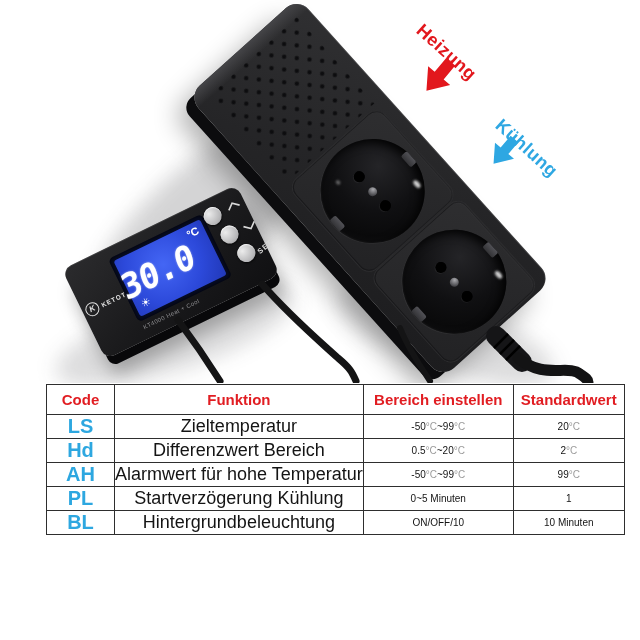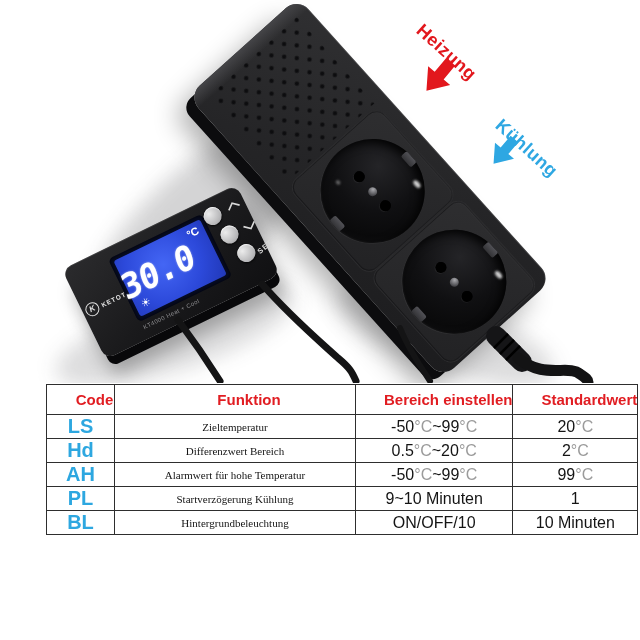--- a/index.html
+++ b/index.html
@@ -83,24 +83,24 @@
 
   
   #spec-table{position:absolute;left:46px;top:384px;border-collapse:collapse;table-layout:fixed;
         background:#fff;}
   #spec-table col.c1{width:68px;} #spec-table col.c2{width:241px;}
   #spec-table col.c3{width:150px;} #spec-table col.c4{width:111px;}
   #spec-table th,#spec-table td{border:1px solid #2e2e2e;text-align:center;vertical-align:middle;
         padding:0;overflow:hidden;white-space:nowrap;}
   #spec-table thead tr{height:30px;}
   #spec-table tbody tr{height:24px;}
-  #spec-table th{color:#e11d22;font-size:15px;font-weight:bold;padding-left:28px;}
+  #spec-table th{color:#e11d22;font-size:15px;font-weight:bold;}
   td.code{color:#2da7e0;font-size:20px;font-weight:bold;}
-  td.fn{font-size:11px;color:#141414;font-family:Liberation Serif, serif;}
-  td.val{font-size:16px;color:#141414;}
+  td.fn{font-size:18px;color:#141414;}
+  td.val{font-size:10px;color:#141414;}
   .dg{color:#9b9b9b;}
 </style>
 </head>
 <body>
 
 <div id="stage">
 
   <div id="photo">
 
     <div class="softshadow" id="sh-strip"></div>
@@ -209,21 +209,21 @@
       </tr>
       <tr>
         <td class="code">AH</td>
         <td class="fn">Alarmwert für hohe Temperatur</td>
         <td class="val">-50<span class="dg">°C</span>~99<span class="dg">°C</span></td>
         <td class="val">99<span class="dg">°C</span></td>
       </tr>
       <tr>
         <td class="code">PL</td>
         <td class="fn">Startverzögerung Kühlung</td>
-        <td class="val">9~10 Minuten</td>
+        <td class="val">0~5 Minuten</td>
         <td class="val">1</td>
       </tr>
       <tr>
         <td class="code">BL</td>
         <td class="fn">Hintergrundbeleuchtung</td>
         <td class="val">ON/OFF/10</td>
         <td class="val">10 Minuten</td>
       </tr>
     </tbody>
   </table>

